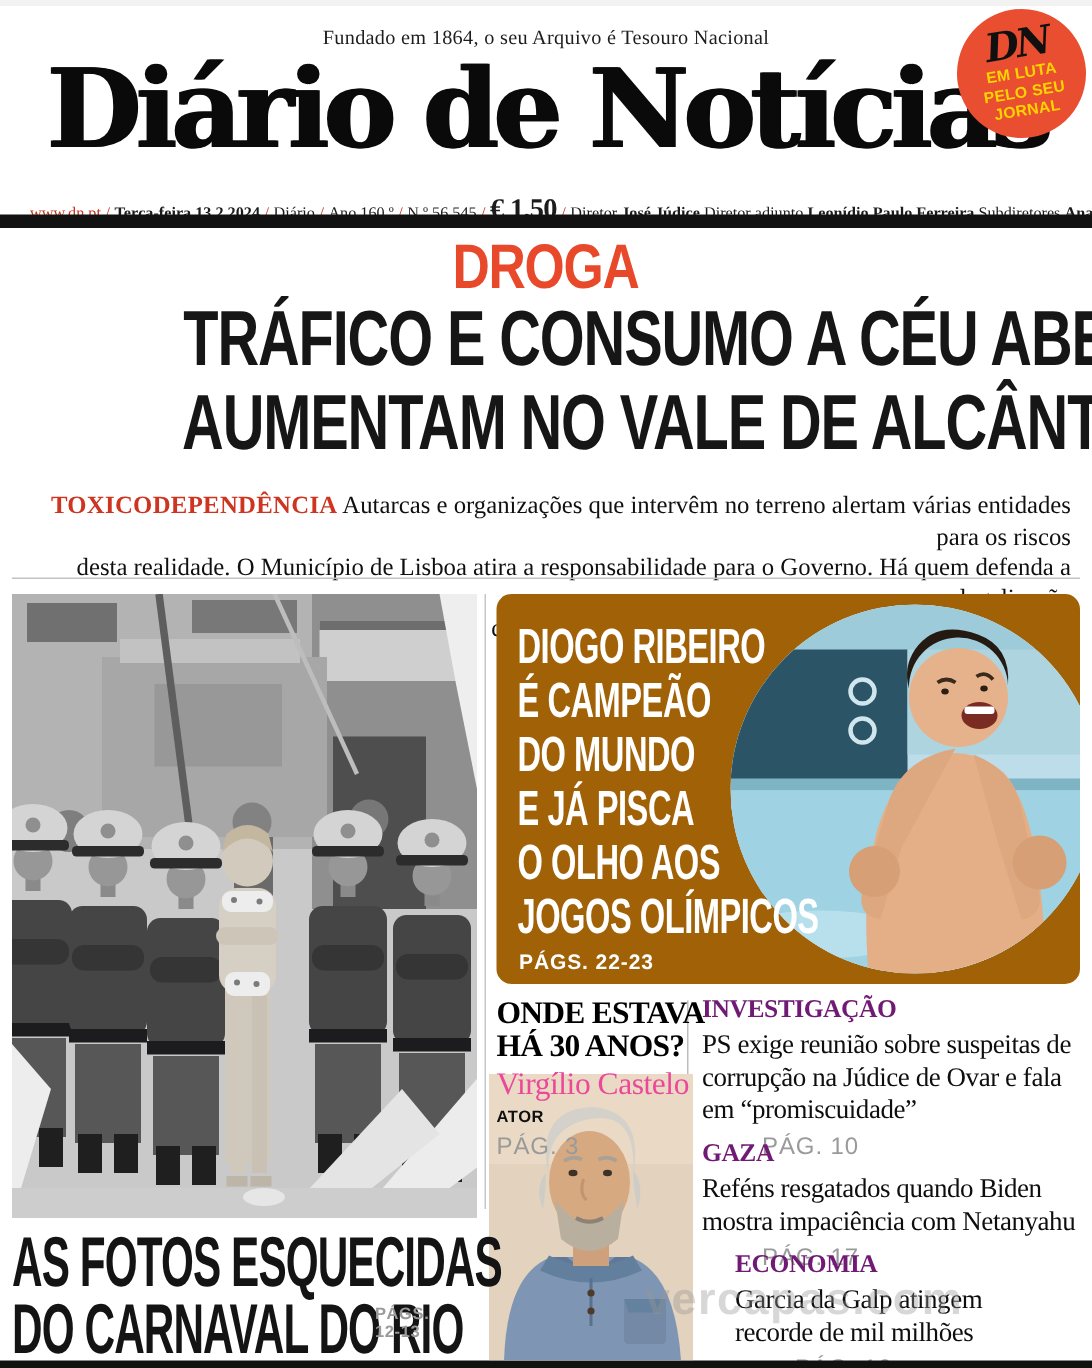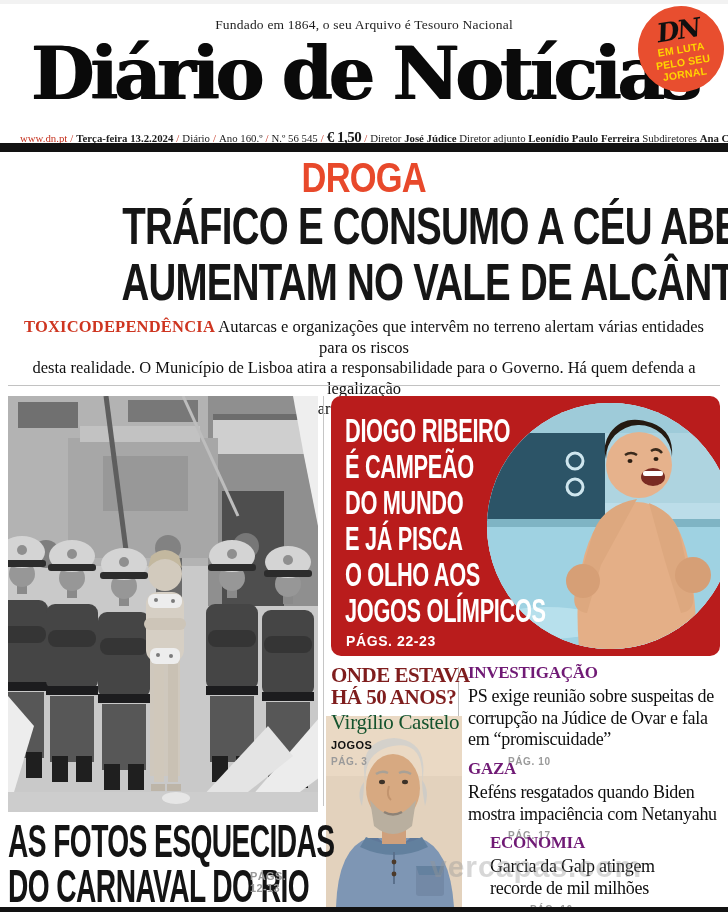--- a/index.html
+++ b/index.html
@@ -19,71 +19,71 @@
   .badge-dn{font-family:"DejaVu Serif",serif;font-weight:bold;font-style:italic;
             font-size:26px;line-height:1;color:#101010;letter-spacing:-2px;}
   .badge-line{font-family:"Liberation Sans",sans-serif;font-weight:bold;font-size:10.5px;
               line-height:1.2;color:#ffd400;letter-spacing:.2px;}
 
   .dateline{position:absolute;top:125px;left:20px;width:700px;white-space:nowrap;
             font-size:10.8px;color:#1c1c1c;}
   .dateline .sl{color:#c5321f;padding:0 3px;}
   .dateline .red{color:#c5321f;font-weight:normal;}
   .dateline b{font-weight:bold;}
-  .dateline .price{font-size:15px;font-weight:bold;letter-spacing:-.5px;}
+  .dateline .price{font-size:19px;font-weight:bold;letter-spacing:-.5px;}
 
   .bar{position:absolute;left:0;width:728px;background:#121212;}
   .top-bar{top:139px;height:9px;}
   .bottom-bar{top:903px;height:9px;}
 
   
   .cond{display:inline-block;font-family:"Liberation Sans",sans-serif;font-weight:bold;
         white-space:nowrap;line-height:1;}
   .ctr{position:absolute;left:0;right:0;text-align:center;}
 
   
   .kicker{top:153px;}
   .kicker .cond{font-size:42px;color:#e8492b;transform:scaleX(.82);transform-origin:center;
                 letter-spacing:-1px;}
   .hl1{top:196px;}
   .hl2{top:252px;}
   .hl1 .cond,.hl2 .cond{font-size:52px;color:#161616;transform:scaleX(.74);
                         transform-origin:center;letter-spacing:-1px;}
-  .deck{position:absolute;top:313px;left:14px;right:14px;text-align:center;
+  .deck{position:absolute;top:323px;left:14px;right:14px;text-align:right;
         font-size:16.5px;line-height:20.5px;color:#101010;}
   .deck .label{color:#ce3520;font-weight:bold;letter-spacing:.2px;}
-  .pages-tag{font-family:"Liberation Sans",sans-serif;font-weight:bold;font-size:10px;
+  .pages-tag{font-family:"Liberation Sans",sans-serif;font-weight:normal;font-size:16px;
              color:#9a9a9a;letter-spacing:.6px;}
   .hr-rule{position:absolute;top:381px;left:8px;width:712px;height:0;
            border-top:1px solid #c2c2c2;}
 
   
   .photo-left{position:absolute;top:392px;left:8px;width:310px;height:416px;
               overflow:hidden;background:#cfcfcf;}
   .vrule{position:absolute;background:#c6c6c6;width:1px;}
   .vrule-main{top:392px;left:323px;height:410px;}
   .vrule-cols{top:663px;left:458px;height:130px;background:#bdbdbd;}
 
   
   .sports-box{position:absolute;top:392px;left:331px;width:389px;height:260px;
-              background:#b91c1c;border-radius:10px;overflow:hidden;}
+              background:#a16207;border-radius:10px;overflow:hidden;}
   .box-photo{position:absolute;top:7px;left:156px;width:246px;height:246px;
              border-radius:50%;overflow:hidden;z-index:1;background:#bfdde9;}
   .box-lines{position:absolute;top:17px;left:14px;z-index:2;}
   .box-lines .cond{display:block;font-size:33px;color:#fff;transform:scaleX(.66);
                    transform-origin:left;letter-spacing:-.5px;line-height:36px;}
   .box-pages{position:absolute;left:15px;bottom:7px;z-index:2;
              font-family:"Liberation Sans",sans-serif;font-weight:bold;font-size:14px;
              color:#fff;letter-spacing:.6px;}
 
   
   .culture{position:absolute;left:331px;top:660px;width:145px;z-index:3;}
-  .culture .kick{font-weight:bold;font-size:21px;line-height:22px;color:#7f1d1d;
+  .culture .kick{font-weight:bold;font-size:21px;line-height:22px;color:#000000;
                  letter-spacing:-.5px;white-space:nowrap;}
-  .culture .name{font-size:21px;line-height:24px;color:#14532d;white-space:nowrap;
+  .culture .name{font-size:21px;line-height:24px;color:#ec4899;white-space:nowrap;
                  margin-top:2px;letter-spacing:-.3px;}
   .culture .role{font-family:"Liberation Sans",sans-serif;font-weight:bold;font-size:11px;
                  color:#101010;margin-top:5px;letter-spacing:.4px;}
   .culture .pag{margin-top:5px;}
   .actor-photo{position:absolute;left:326px;top:712px;width:136px;height:191px;
                overflow:hidden;z-index:2;}
 
   
   .brief{position:absolute;left:468px;width:260px;}
   .brief .section{font-weight:bold;font-size:17px;line-height:21px;color:#701a75;
@@ -254,24 +254,24 @@
       <span class="cond">E JÁ PISCA</span>
       <span class="cond">O OLHO AOS</span>
       <span class="cond">JOGOS OLÍMPICOS</span>
     </div>
     <div class="box-pages pages-tag">PÁGS. 22-23</div>
   </div>
 
   <div class="culture">
     <div class="kick">
       <span>ONDE ESTAVA</span><br>
-      <span>HÁ 50 ANOS?</span>
+      <span>HÁ 30 ANOS?</span>
     </div>
     <div class="name">Virgílio Castelo</div>
-    <div class="role">JOGOS</div>
+    <div class="role">ATOR</div>
     <div class="pag pages-tag">PÁG. 3</div>
   </div>
   <div class="actor-photo">
     <svg width="136" height="191" viewBox="0 0 136 191" xmlns="http://www.w3.org/2000/svg">
       <rect width="136" height="191" fill="#e3d2bd"></rect>
       <rect x="0" y="0" width="136" height="60" fill="#ead9c4"></rect>
 
       <path d="M10,191 Q12,132 42,122 L94,122 Q124,132 128,191 Z" fill="#7e96b4"></path>
       <path d="M42,122 L68,136 L52,122 Z" fill="#5f7899"></path>
       <path d="M94,122 L68,136 L84,122 Z" fill="#5f7899"></path>

